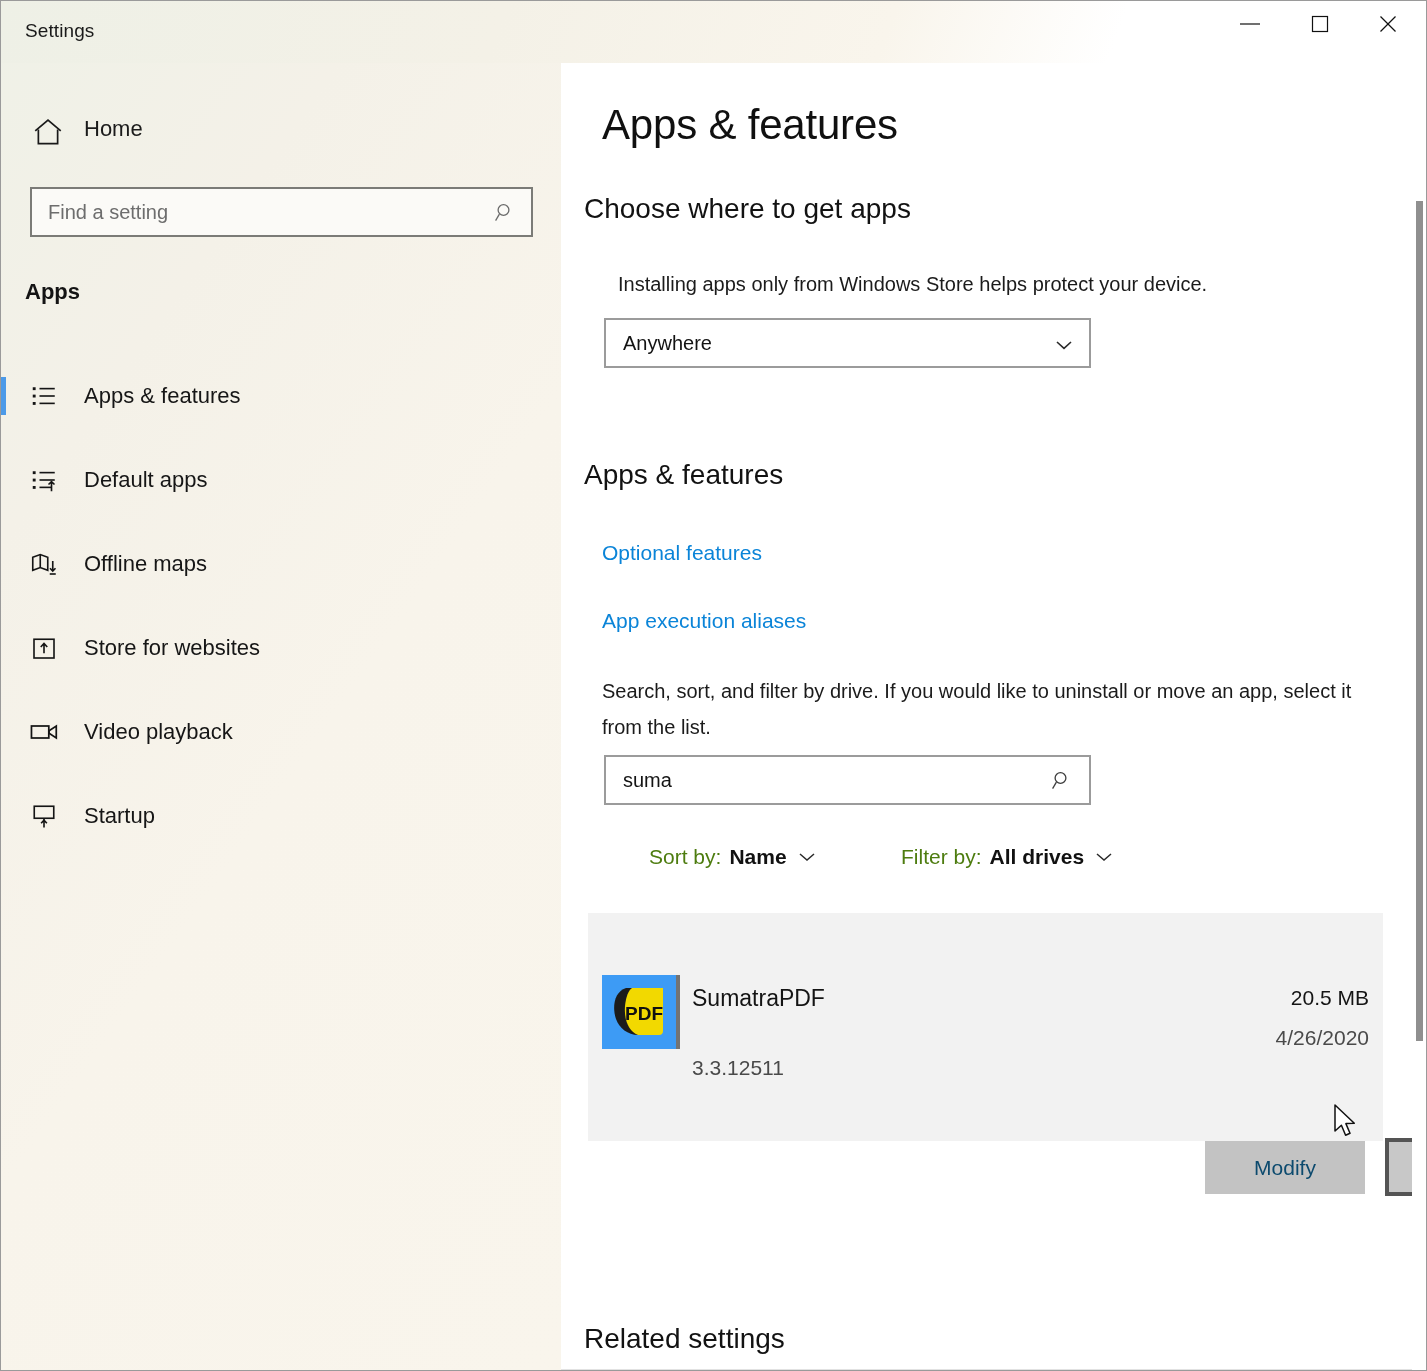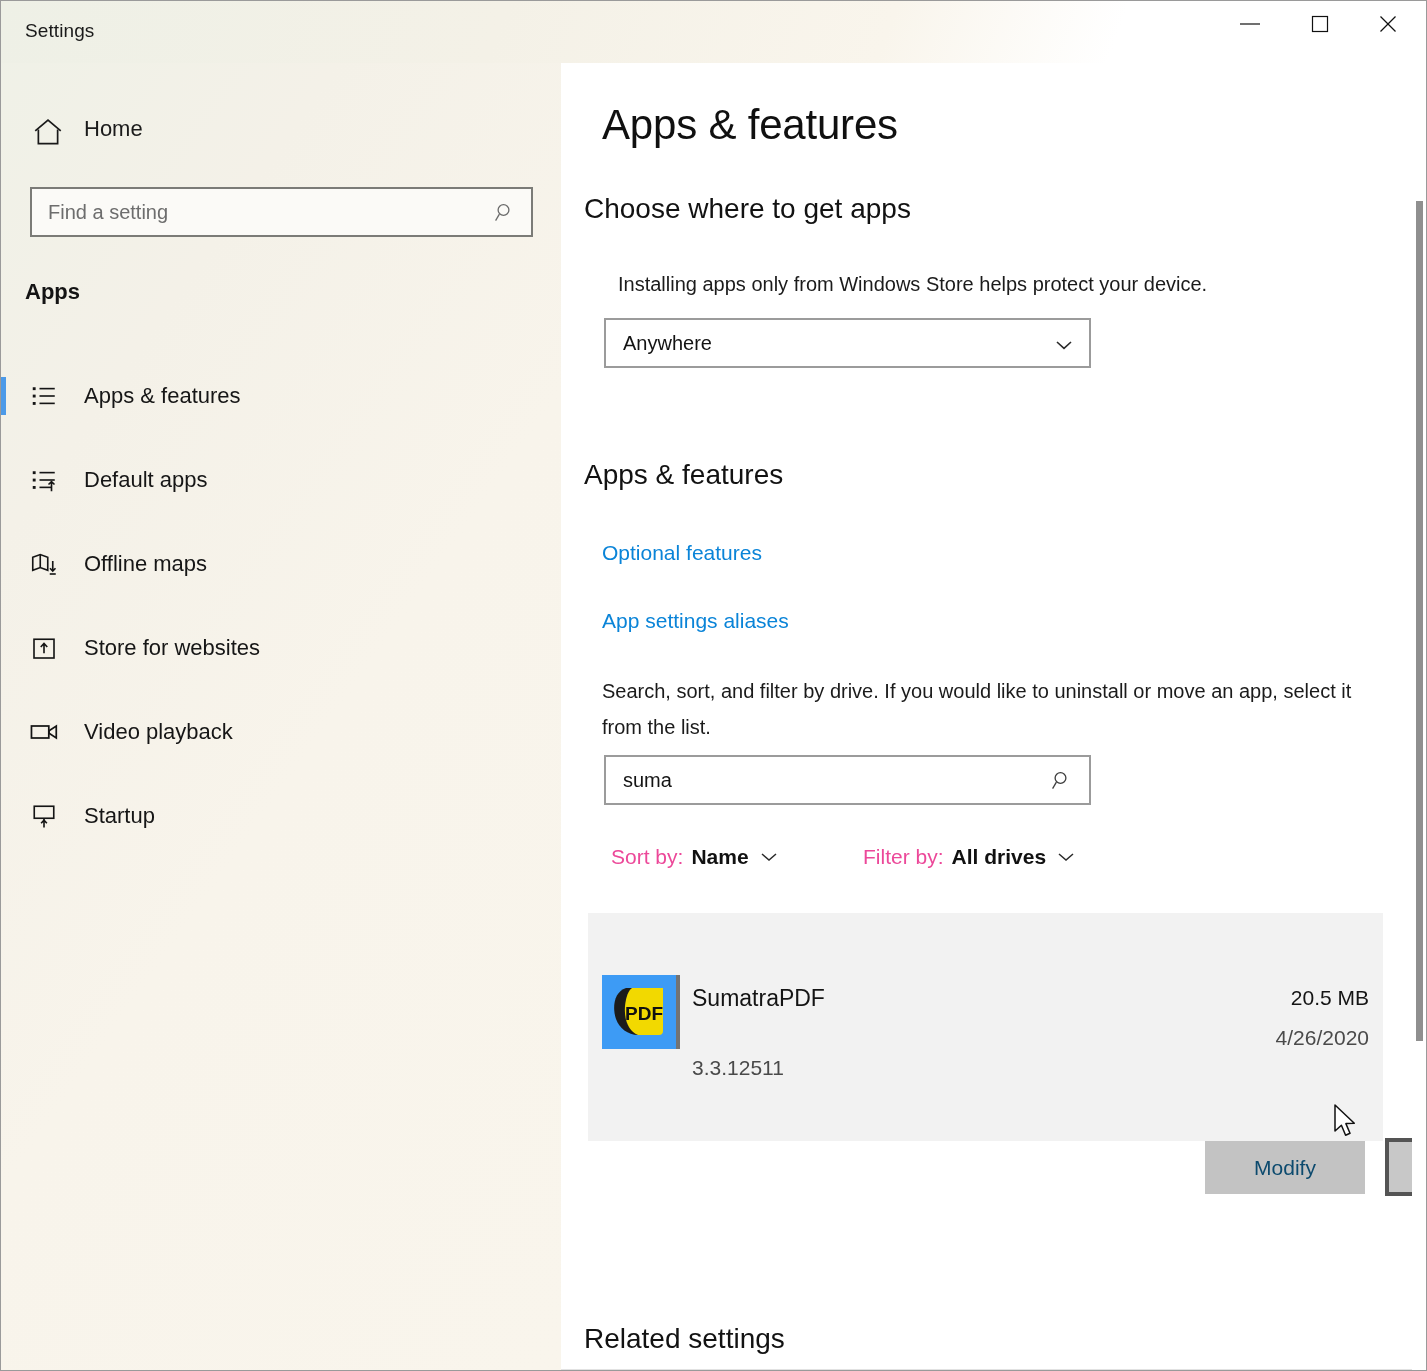--- a/index.html
+++ b/index.html
@@ -230,21 +230,21 @@
     position: absolute;
     display: flex;
     align-items: center;
     gap: 8px;
     font-size: 21px;
     white-space: nowrap;
     cursor: default;
   }
   #sortby-group { left: 50px; }
   #filterby-group { left: 302px; }
-  .filter-prefix { color: #ec4899; }
+  .filter-prefix { color: #4d7c0f; margin-left: 38px; }
   .filter-value  { color: #111111; font-weight: bold; }
   .filter-caret  { margin-left: 2px; display:flex; align-items:center;}
 
   #app-row {
     position: absolute;
     left: 27px; top: 850px;
     width: 795px;
     height: 228px;
     background: #f2f2f2;
   }
@@ -446,21 +446,21 @@
       <span id="store-dropdown-caret">
         <svg width="22" height="16" viewBox="0 0 22 16" fill="none" stroke="#2a2a2a" stroke-width="1.6">
           <path d="M4 5 L11 11.4 L18 5"></path>
         </svg>
       </span>
     </div>
 
     <div class="sec-head" id="sec-appsfeat">Apps &amp; features</div>
 
     <a class="blue-link" id="link-optional">Optional features</a>
-    <a class="blue-link" id="link-aliases">App settings aliases</a>
+    <a class="blue-link" id="link-aliases">App execution aliases</a>
 
     <div id="list-desc">Search, sort, and filter by drive. If you would like to uninstall or move an app, select it from the list.</div>
 
     <div id="app-search">
       <input id="app-search-input" type="text" value="suma" style="">
       <span id="app-search-icon">
         <svg width="24" height="24" viewBox="0 0 24 24" fill="none" stroke="#3d3d3d" stroke-width="1.3">
           <circle cx="10.5" cy="9" r="5.4"></circle>
           <line x1="6.4" y1="13.2" x2="2.6" y2="19.6"></line>
         </svg>

